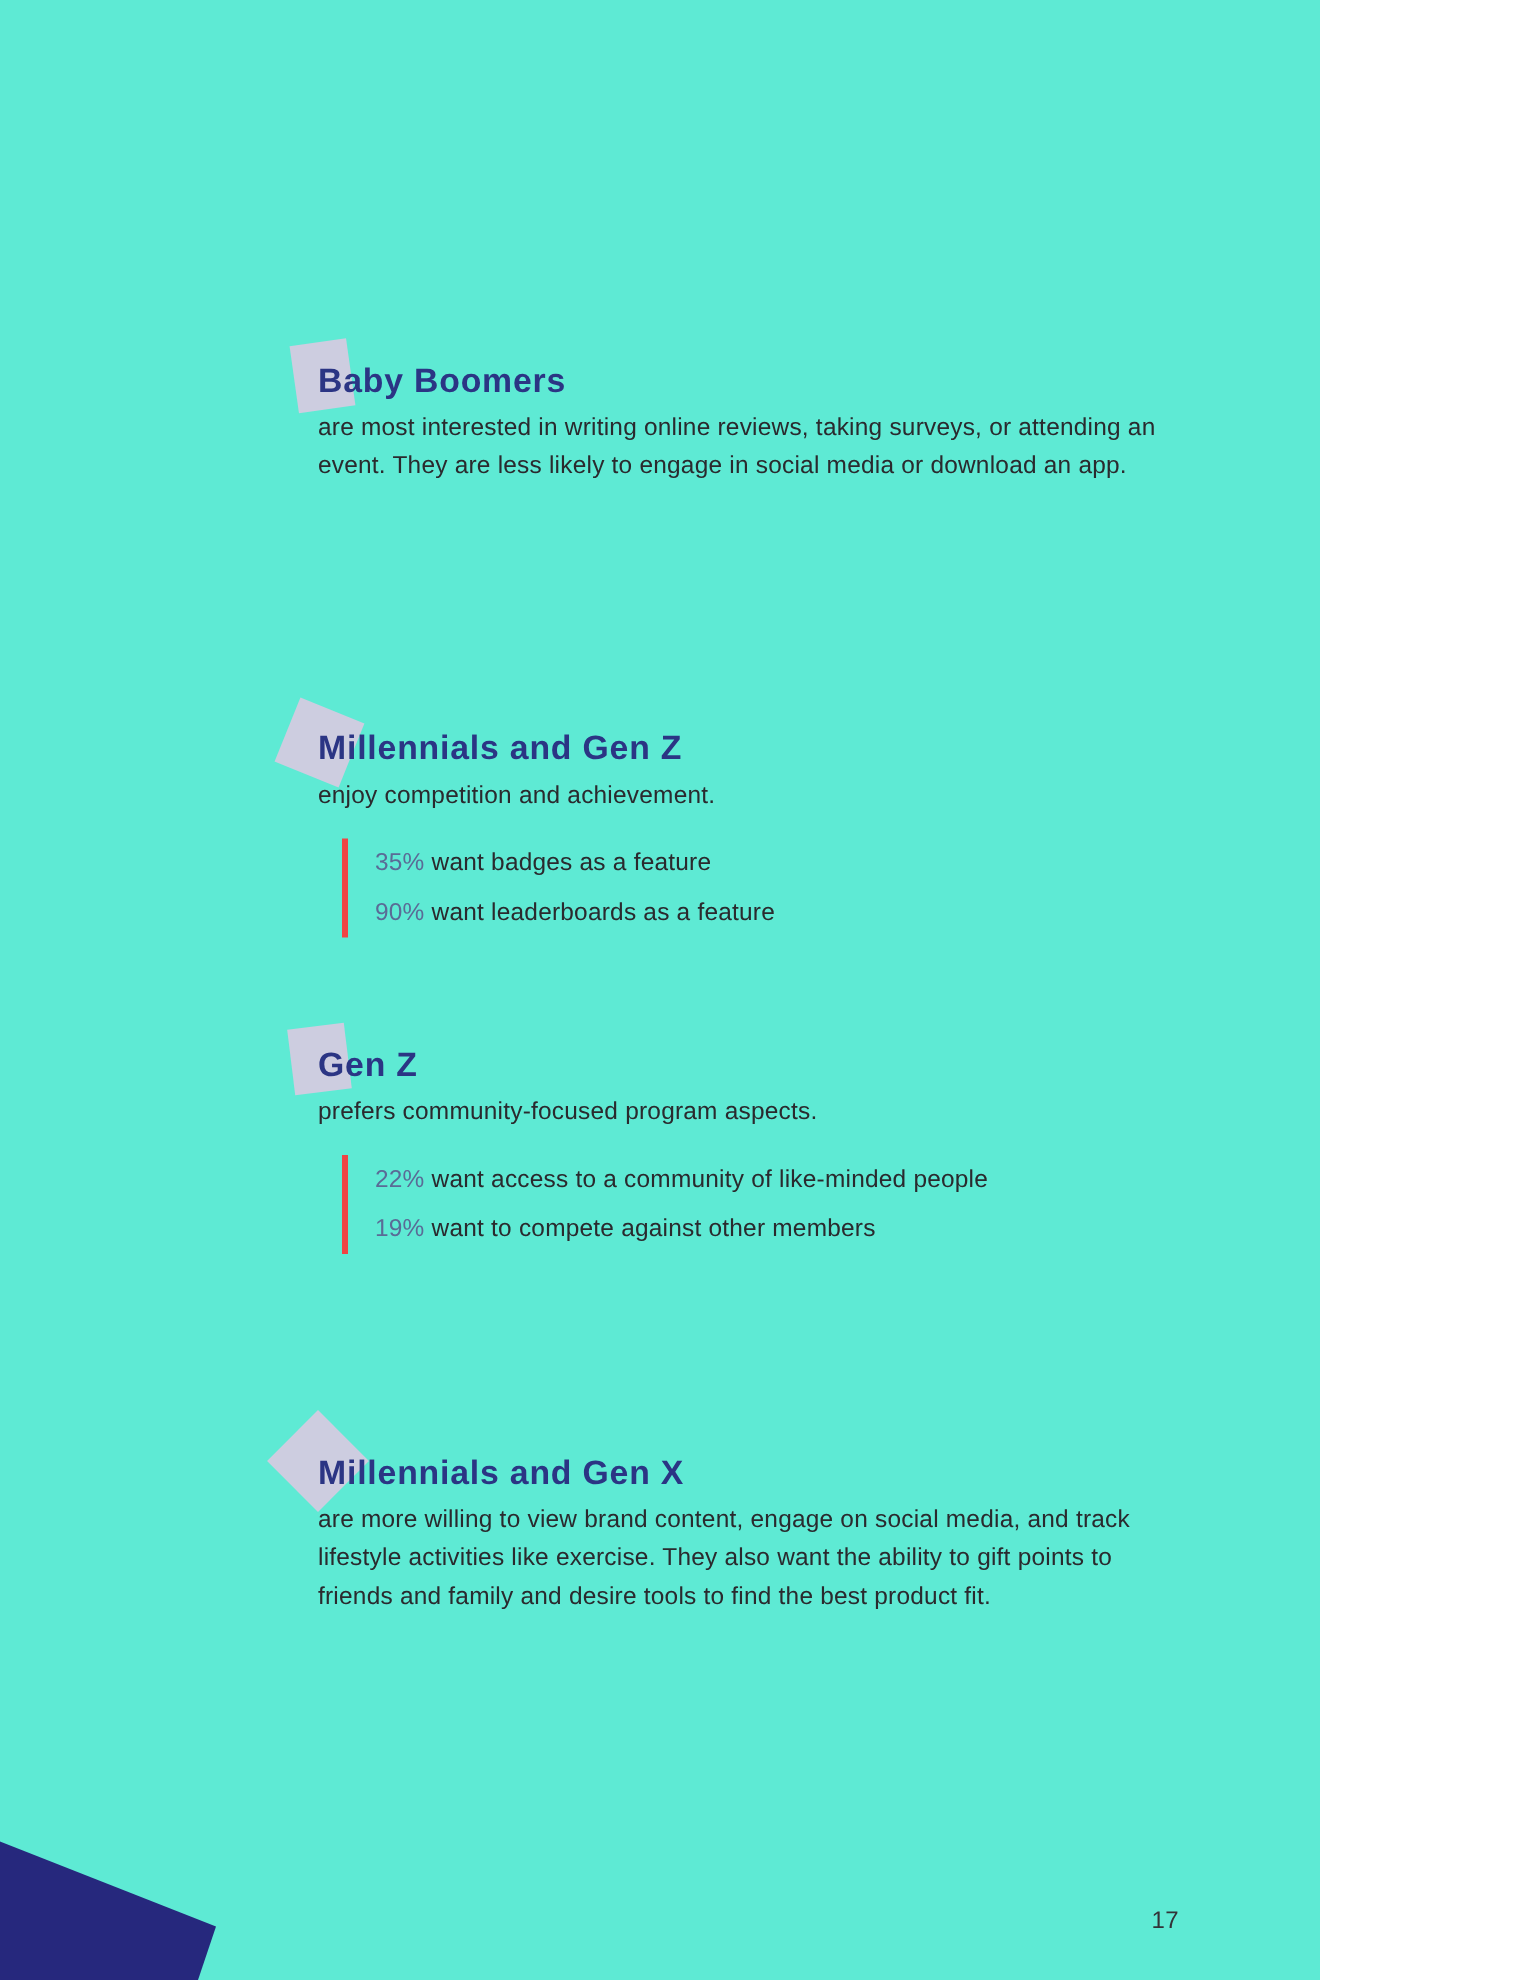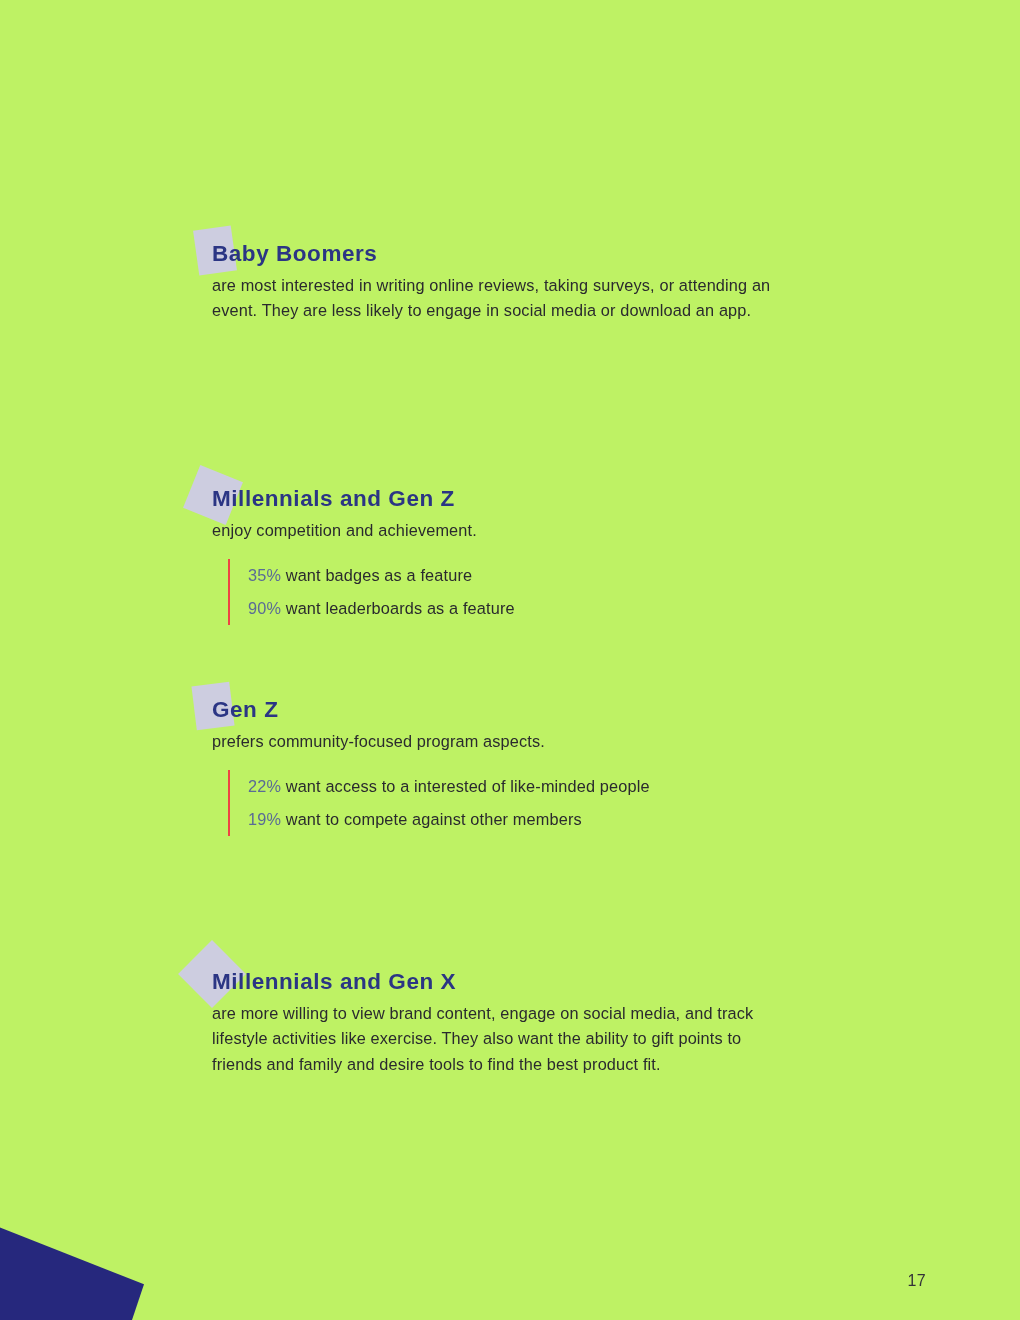--- a/index.html
+++ b/index.html
@@ -7,23 +7,23 @@
     padding: 0;
     background: #ffffff;
   }
   body {
     font-family: "Liberation Sans", sans-serif;
     -webkit-font-smoothing: antialiased;
   }
 
   #page {
     position: relative;
-    width: 1020px;
+    width: 880px;
     height: 1320px;
-    background: #bef264;
+    background: #5eead4;
     overflow: hidden;
   }
 
   
   .corner-shape {
     position: absolute;
     left: 0;
     bottom: 0;
     width: 150px;
     height: 105px;
@@ -87,21 +87,21 @@
     line-height: 25.3px;
     color: #2a2a2e;
     letter-spacing: 0.15px;
   }
 
   
   .stat-list {
     position: relative;
     margin: 16px 0 0 16px;
     padding-left: 18px;
-    border-left: 2px solid #ef4444;
+    border-left: 4px solid #ef4444;
   }
   .stat-item {
     font-size: 16.3px;
     line-height: 19px;
     color: #2a2a2e;
     letter-spacing: 0.15px;
     padding: 7px 0;
   }
   .stat-pct {
     color: #5a6b96;
@@ -146,21 +146,21 @@
       </div>
     </div>
   </div>
 
   <div class="section" id="sec-2">
     <div class="deco-square deco-2"></div>
     <h2 class="sec-heading">Gen Z</h2>
     <p class="sec-body">prefers community-focused program aspects.</p>
     <div class="stat-list">
       <div class="stat-item">
-        <span class="stat-pct">22%</span><span class="stat-text"> want access to a interested of like-minded people</span>
+        <span class="stat-pct">22%</span><span class="stat-text"> want access to a community of like-minded people</span>
       </div>
       <div class="stat-item">
         <span class="stat-pct">19%</span><span class="stat-text"> want to compete against other members</span>
       </div>
     </div>
   </div>
 
   <div class="section" id="sec-3">
     <div class="deco-square deco-3"></div>
     <h2 class="sec-heading">Millennials and Gen X</h2>

